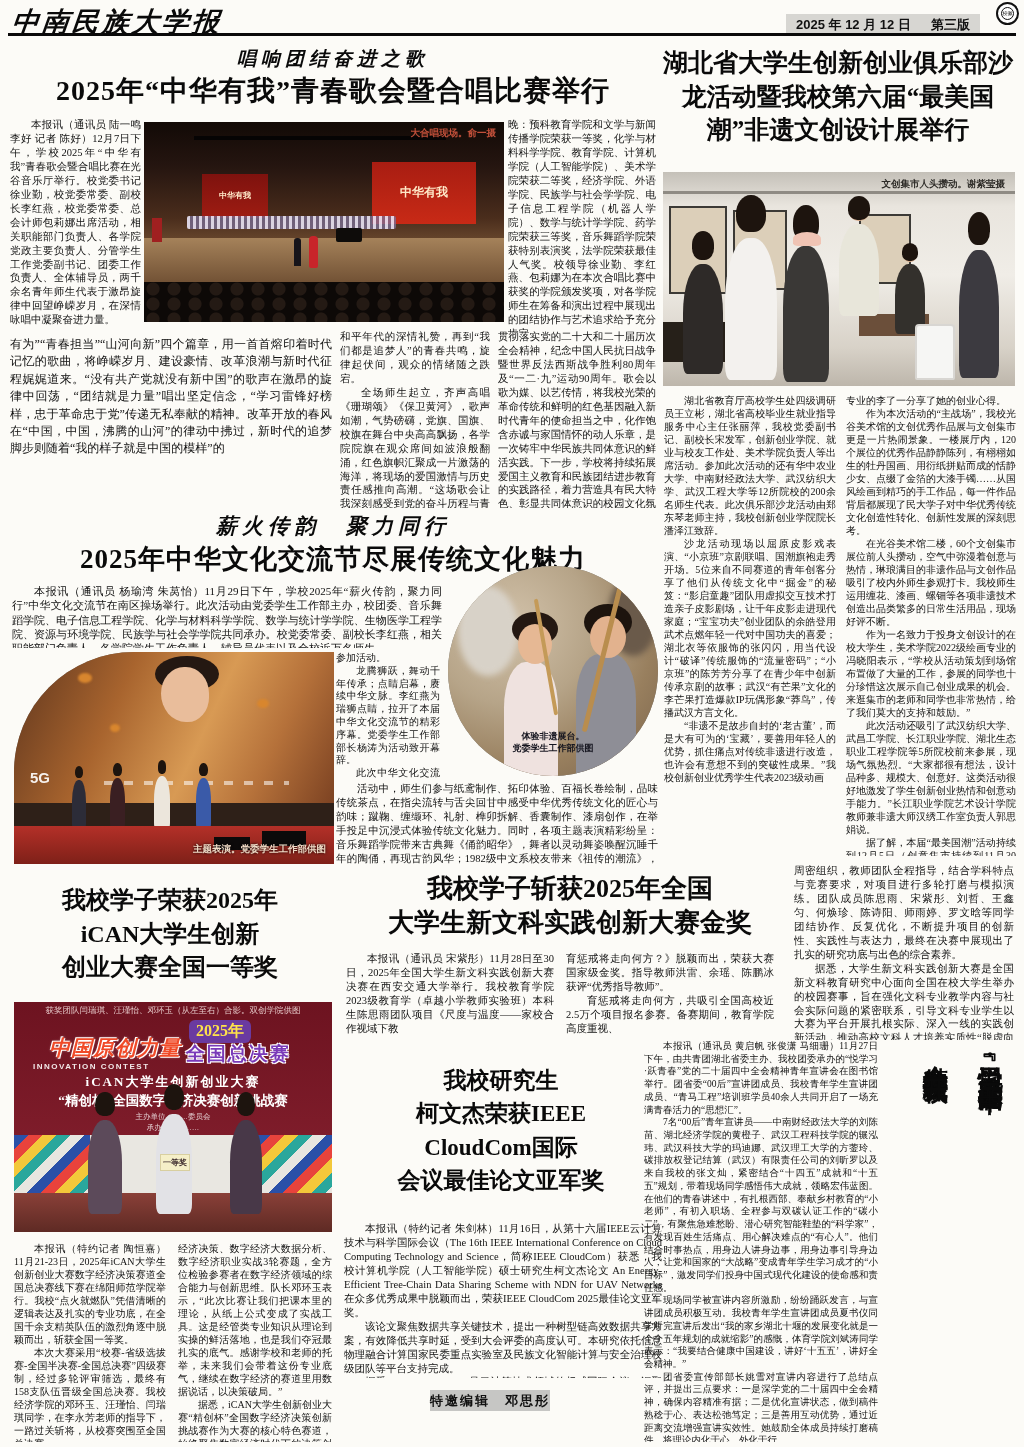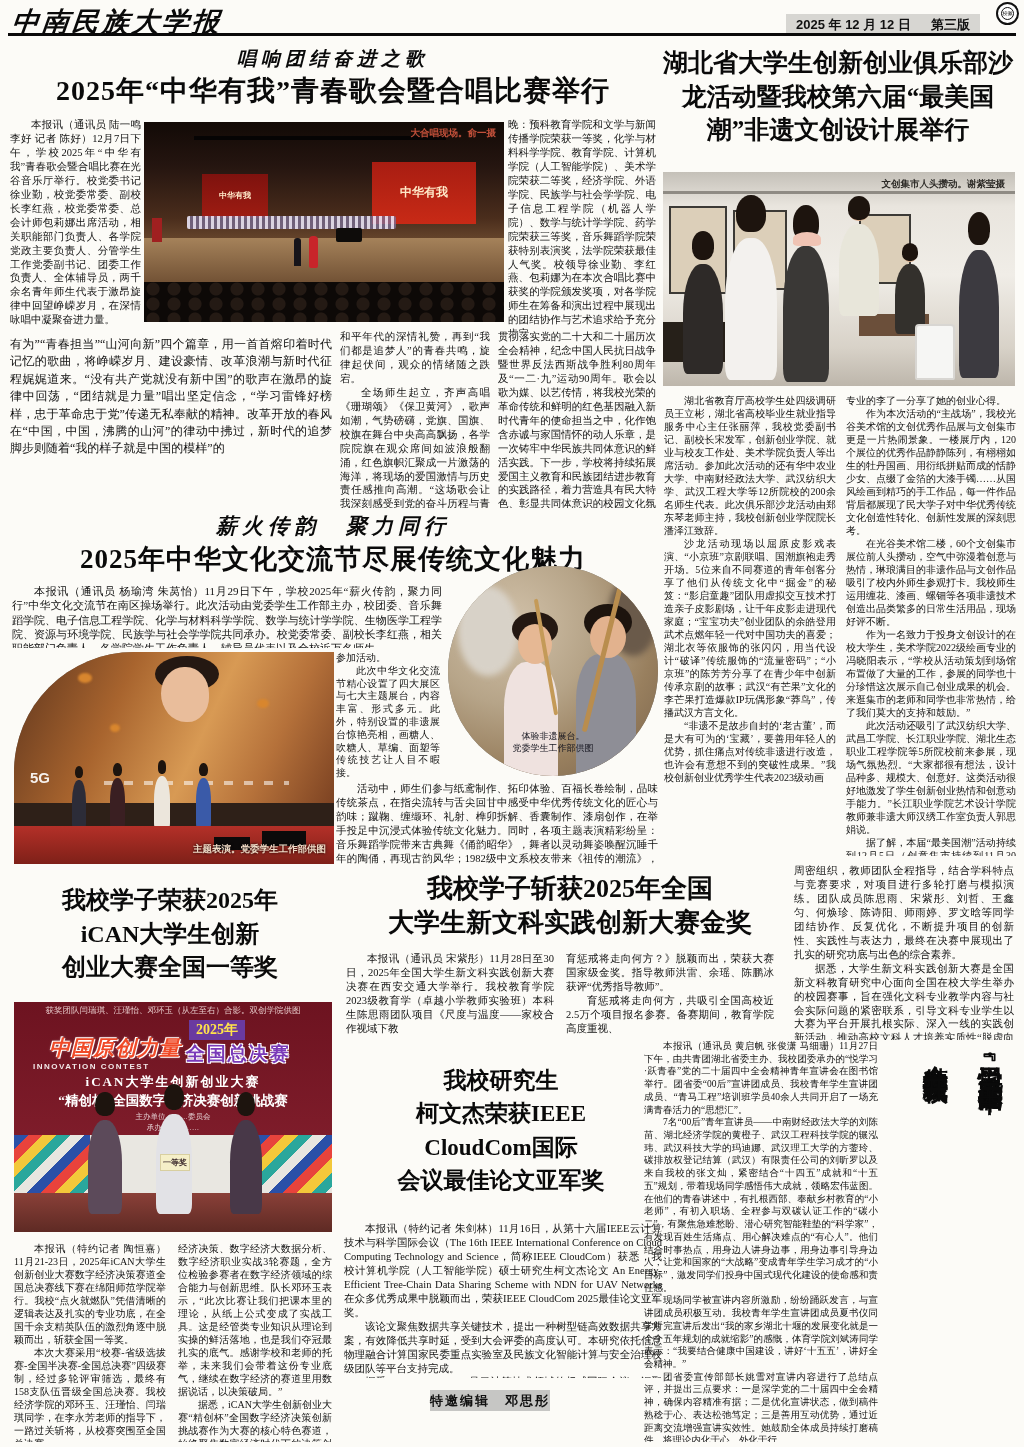--- a/index.html
+++ b/index.html
@@ -67,22 +67,22 @@
   .pc{border-radius:50%;}
   .pc-bg{position:absolute;inset:0;background:radial-gradient(circle at 30% 28%,#d2c2aa 0%,#b6a488 38%,#987f5e 68%,#77614a 100%);}
   .pc-blob{position:absolute;border-radius:50%;filter:blur(3px);}
   .pc-bow{position:absolute;background:#b98d4e;border-radius:3px;}
   
   .p4-band{position:absolute;left:0;top:0;width:100%;height:58%;background:linear-gradient(180deg,#6d1320,#7e1c2a);}
   .p4-brand{position:absolute;left:5%;top:14%;font-size:21px;font-weight:bold;font-style:italic;color:#f04a28;
             text-shadow:1px 1px 0 #fff,-1px -1px 0 #fff,0 0 3px rgba(255,255,255,.7);letter-spacing:1px;margin-left:19px;}
   .p4-branden{position:absolute;left:6%;top:26%;font-size:8px;color:#f2e8e8;letter-spacing:1.5px;
               font-family:"Liberation Sans",sans-serif;font-weight:bold;}
-  .p4-year{position:absolute;left:55%;top:8%;background:#6a3aa0;color:#ffe24a;font-size:14px;font-weight:bold;
-           padding:1px 7px;border-radius:0;}
+  .p4-year{position:absolute;left:55%;top:8%;background:#6a3aa0;color:#ffe24a;font-size:16px;font-weight:bold;
+           padding:1px 7px;border-radius:6px;}
   .p4-final{position:absolute;left:54%;top:17%;font-size:19px;font-weight:bold;color:#7a3ab8;
             text-shadow:1px 1px 0 #fff,-1px -1px 0 #fff,1px -1px 0 #fff,-1px 1px 0 #fff;letter-spacing:2px;}
   .p4-t1{position:absolute;left:0;top:31%;width:100%;text-align:center;color:#fff;font-weight:bold;font-size:13px;letter-spacing:2px;}
   .p4-t2{position:absolute;left:0;top:39%;width:100%;text-align:center;color:#fff;font-weight:bold;font-size:13.5px;}
   .p4-org{position:absolute;width:100%;text-align:center;color:#e3cdd0;font-size:7.5px;font-family:"Liberation Sans",sans-serif;}
   .p4-geo{position:absolute;top:58%;height:26%;width:24%;
           background:repeating-linear-gradient(135deg,#2a50a8 0 10px,#e8433c 10px 20px,#f3c83a 20px 30px,#2aa79c 30px 40px,#e8e6e0 40px 50px);}
   .p4-mid{position:absolute;top:58%;left:24%;width:52%;height:26%;background:#e9e7e1;}
   .p4-floor{position:absolute;left:0;bottom:0;width:100%;height:17%;background:linear-gradient(180deg,#8a4038,#5e2a24);}
   .p4-sign{position:absolute;background:#f5efc8;color:#433;font-size:8px;font-weight:bold;text-align:center;
@@ -187,26 +187,27 @@
     <div class="pc-blob" style="left:10px;top:20px;width:60px;height:90px;background:#d8d2c8;"></div>
     <div class="pc-blob" style="left:160px;top:10px;width:50px;height:80px;background:#6a5a4a;"></div>
     <div style="position:absolute;left:56px;top:96px;width:54px;height:114px;background:#efe2df;border-radius:40% 40% 0 0;"></div>
     <div style="position:absolute;left:64px;top:46px;width:46px;height:34px;background:#241812;border-radius:50%;"></div>
     <div style="position:absolute;left:70px;top:58px;width:34px;height:40px;background:#e6b894;border-radius:50%;"></div>
     <div style="position:absolute;left:128px;top:88px;width:60px;height:122px;background:#8e8e96;border-radius:38% 38% 0 0;"></div>
     <div style="position:absolute;left:136px;top:38px;width:48px;height:36px;background:#1d140e;border-radius:50%;"></div>
     <div style="position:absolute;left:142px;top:50px;width:36px;height:42px;background:#e2b28e;border-radius:50%;"></div>
     <div class="pc-bow" style="left:152px;top:16px;width:5px;height:152px;transform:rotate(14deg);"></div>
     <div class="pc-bow" style="left:96px;top:32px;width:4px;height:118px;transform:rotate(-10deg);background:#c49a58;"></div>
-    <div class="cap pre" style="left:30px;bottom:22px;width:150px;color:#15151f;text-align:center;font-size:9px;line-height:1.35;font-weight:normal;">体验非遗展台。
+    <div class="cap pre" style="left:30px;bottom:22px;width:150px;color:#15151f;text-align:center;font-size:9px;line-height:1.35;font-weight:bold;">体验非遗展台。
 党委学生工作部供图</div>
   </div>
 
   <div class="col" style="left:336px;top:652px;width:104px;height:126px;font-size:10px;line-height:1.28;">
       <p class="flush">参加活动。</p>
+      <p>龙腾狮跃，舞动千年传承；点睛启幕，赓续中华文脉。李红燕为瑞狮点睛，拉开了本届中华文化交流节的精彩序幕。党委学生工作部部长杨涛为活动致开幕辞。</p>
       <p>此次中华文化交流节精心设置了四大展区与七大主题展台，内容丰富、形式多元。此外，特别设置的非遗展台惊艳亮相，画糖人、吹糖人、草编、面塑等传统技艺让人目不暇接。</p>
     </div>
 
   <div class="photo" style="left:14px;top:652px;width:320px;height:212px;border-top-left-radius:120px;">
     <div class="p3-screen"></div>
     <div class="p3-hair"></div>
     <div class="p3-face"></div>
     <div class="p3-leaf" style="left:20%;top:10%;width:14px;height:10px;"></div>
     <div class="p3-leaf" style="left:76%;top:22%;width:12px;height:9px;"></div>
     <div class="p3-leaf" style="left:30%;top:34%;width:10px;height:8px;"></div>

